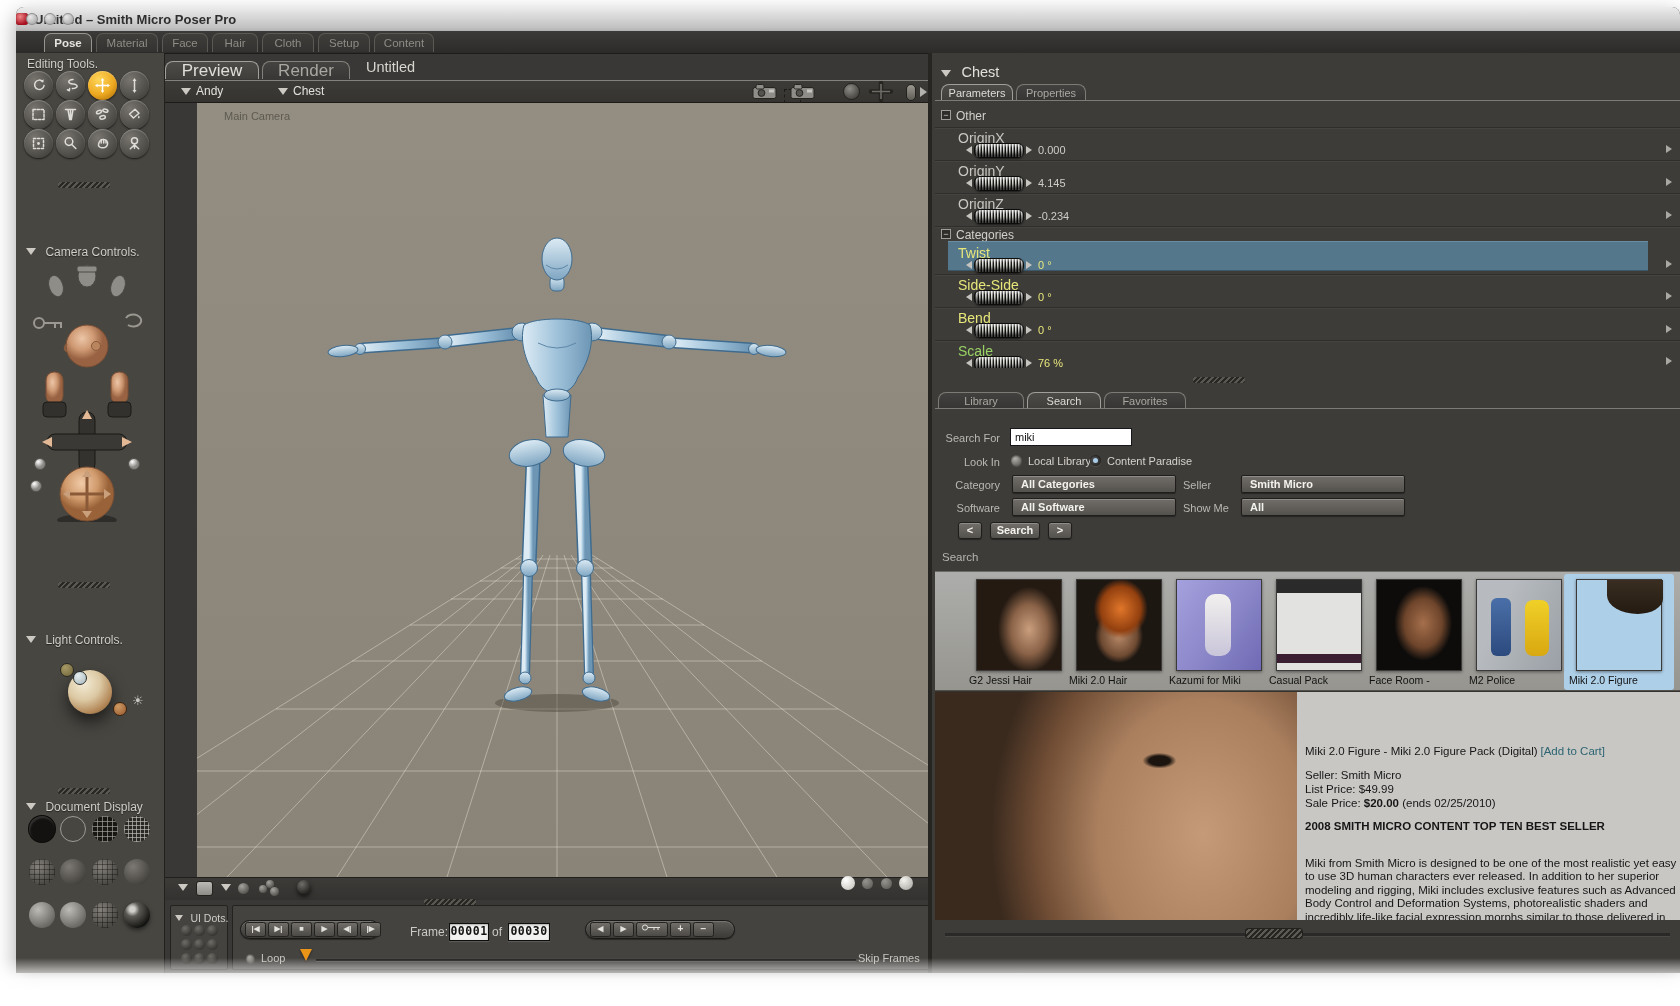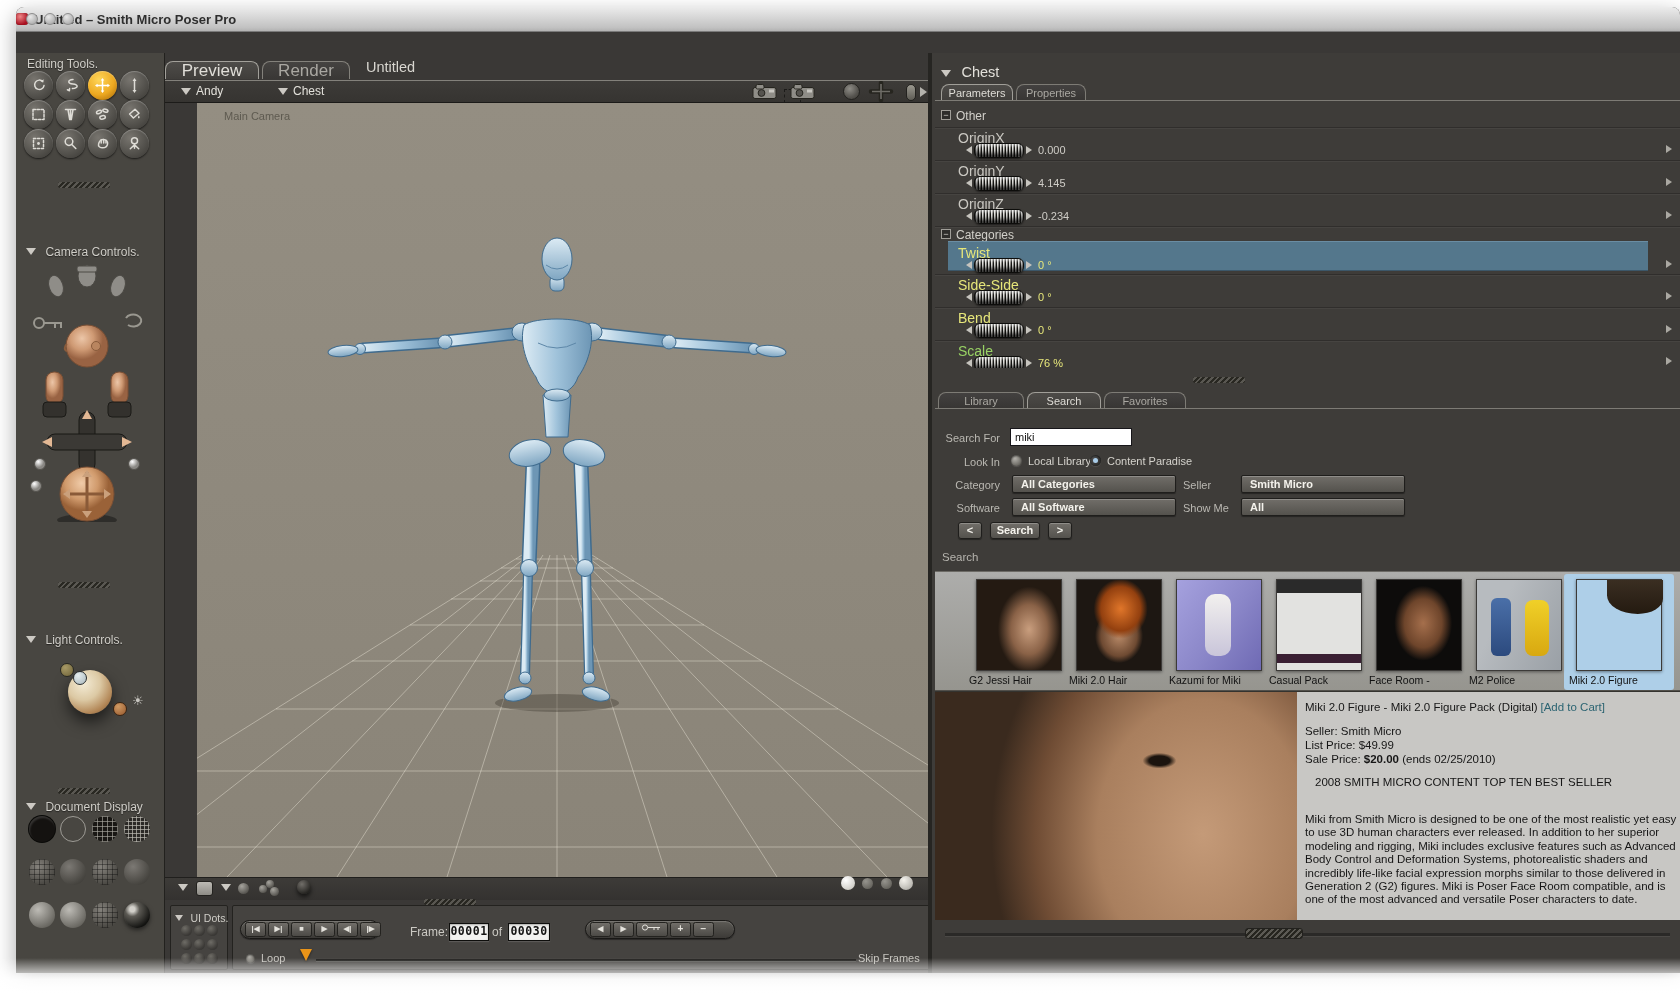--- a/index.html
+++ b/index.html
@@ -94,21 +94,21 @@
   .t5{background:radial-gradient(34px 44px at 55% 48%,#a56f4c 0%,#6e452b 55%,#0d0c0b 85%),#0a0a0a;}
   .t6{background:linear-gradient(115deg,#b7bbbf 0 30%,#9aa0a6 100%),#a8acb0;}
   .t7{background:radial-gradient(34px 46px at 62% 55%,#c9a184 0%,#9a focus 0,#8a6248 55%,transparent 80%),#f2f0ec;}
   .t6b{position:absolute;left:14px;top:18px;width:20px;height:58px;border-radius:6px;background:linear-gradient(#4a6fa8,#2c4a7e);}
   .t6y{position:absolute;left:48px;top:20px;width:24px;height:56px;border-radius:8px;background:linear-gradient(#f0d028,#d8a810);}
   .t7h{position:absolute;left:30px;top:0;width:56px;height:34px;border-radius:0 0 45% 55%;background:linear-gradient(#3a2e22,#241a10);}
   .t3f{position:absolute;left:28px;top:14px;width:26px;height:62px;border-radius:10px;background:linear-gradient(#f2f0ee,#c9c5da);}
   
   #detail{left:935px;top:691px;width:745px;height:229px;background:#c8c7c4;border-top:1px solid #34332f;box-sizing:border-box;overflow:hidden;}
   #dimg{position:absolute;left:0;top:0;width:362px;height:229px;background:radial-gradient(26px 12px at 62% 30%,#1c140e 0 40%,transparent 65%),radial-gradient(220px 280px at 74% 62%,#c49a78 0%,#a97f5e 48%,#6f4c34 76%,#3a2a1e 96%),linear-gradient(90deg,#fdfdfd 0 16%,rgba(253,253,253,0) 34%),#2a2018;}
-  .dtxt{position:absolute;font-size:11.5px;color:#161616;}
+  .dtxt{position:absolute;font-size:11.5px;color:#161616;margin-top:44px;}
   #addcart{color:#2c6472;}
   #bottomstrip-r{left:935px;top:920px;width:745px;height:53px;background:#3e3c39;}
   #hscroll{position:absolute;left:10px;top:13px;width:725px;height:3px;background:#2a2927;box-shadow:0 1px 0 rgba(255,255,255,.07);}
   #hhandle{position:absolute;left:310px;top:8px;width:58px;height:11px;border-radius:3px;background:repeating-linear-gradient(-45deg,#26251f 0 2px,#5c5a54 2px 4px);border:1px solid #22211e;box-sizing:border-box;}
   
   #fade{left:0;top:958px;width:1680px;height:48px;background:linear-gradient(rgba(255,255,255,0) 0%,rgba(255,255,255,.9) 45%,#fff 75%);pointer-events:none;}
   .capsule{position:absolute;width:10px;height:17px;border-radius:5px;background:linear-gradient(#9a988f,#5e5c55);border:1px solid #23221f;box-sizing:border-box;}
   .rarrow{position:absolute;width:0;height:0;border-left:7px solid #b4b2ac;border-top:5px solid transparent;border-bottom:5px solid transparent;}
   #loopmark{position:absolute;width:0;height:0;border-top:12px solid #ea9418;border-left:6px solid transparent;border-right:6px solid transparent;filter:drop-shadow(0 1px 1px rgba(0,0,0,.5));}
   #groove{position:absolute;height:2px;background:#1d1c1a;box-shadow:0 1px 0 rgba(255,255,255,.1);}
@@ -123,20 +123,29 @@
   <div class="abs" id="titlebar">
     <span class="tl" style="left:10px"></span>
     <span class="tl" style="left:28px"></span>
     <span class="tl" style="left:46px"></span>
     <span id="wtitle">
       <span id="appicon"></span>
       <span>Untitled – Smith Micro Poser Pro</span>
     </span>
   </div>
 
+  <div class="abs" id="tabbar">
+    <div class="mtab active" style="left:28px;width:48px">Pose</div>
+    <div class="mtab" style="left:80px;width:62px">Material</div>
+    <div class="mtab" style="left:146px;width:46px">Face</div>
+    <div class="mtab" style="left:196px;width:46px">Hair</div>
+    <div class="mtab" style="left:246px;width:52px">Cloth</div>
+    <div class="mtab" style="left:302px;width:52px">Setup</div>
+    <div class="mtab" style="left:358px;width:60px">Content</div>
+  </div>
 
   <div class="abs" id="leftpanel"></div>
   <div class="abs seclbl" style="left:27px;top:57px">Editing Tools.</div>
 
   <div class="abs tool" style="left:24px;top:71px" title="rotate">
       <svg width="17" height="17">
         <path d="M12.8 4.6A4.7 4.7 0 1 0 14 8.6"></path>
         <path class="f" d="M14.2 2.6l-1.8 2.6-2.6-1.4z"></path>
       </svg>
     </div>
@@ -635,21 +644,21 @@
     <div id="dimg"></div>
     <div class="dtxt" style="left:370px;top:9px;width:290px">Miki 2.0 Figure - Miki 2.0 Figure Pack (Digital)</div>
     <div class="dtxt" style="left:570px;top:9px;width:100px;text-align:right" id="addcart">[Add to Cart]</div>
     <div class="dtxt" style="left:370px;top:33px">Seller: Smith Micro</div>
     <div class="dtxt" style="left:370px;top:47px">List Price: $49.99</div>
     <div class="dtxt" style="left:370px;top:61px">
       <span>Sale Price:</span>
       <b>$20.00</b>
       <span>(ends 02/25/2010)</span>
     </div>
-    <div class="dtxt" style="left:380px;top:84px;font-weight:normal">2008 SMITH MICRO CONTENT TOP TEN BEST SELLER</div>
+    <div class="dtxt" style="left:370px;top:84px;font-weight:bold">2008 SMITH MICRO CONTENT TOP TEN BEST SELLER</div>
     <div class="dtxt" style="left:370px;top:121px;width:374px;line-height:13.4px">Miki from Smith Micro is designed to be one of the most realistic yet easy to use 3D human characters ever released. In addition to her superior modeling and rigging, Miki includes exclusive features such as Advanced Body Control and Deformation Systems, photorealistic shaders and incredibly life-like facial expression morphs similar to those delivered in Generation 2 (G2) figures. Miki is Poser Face Room compatible, and is one of the most advanced and versatile Poser characters to date.</div>
   </div>
 
   <div class="abs" id="bottomstrip-r">
     <div id="hscroll"></div>
     <div id="hhandle"></div>
   </div>
 
   <div class="abs" id="fade"></div>
 </div>

